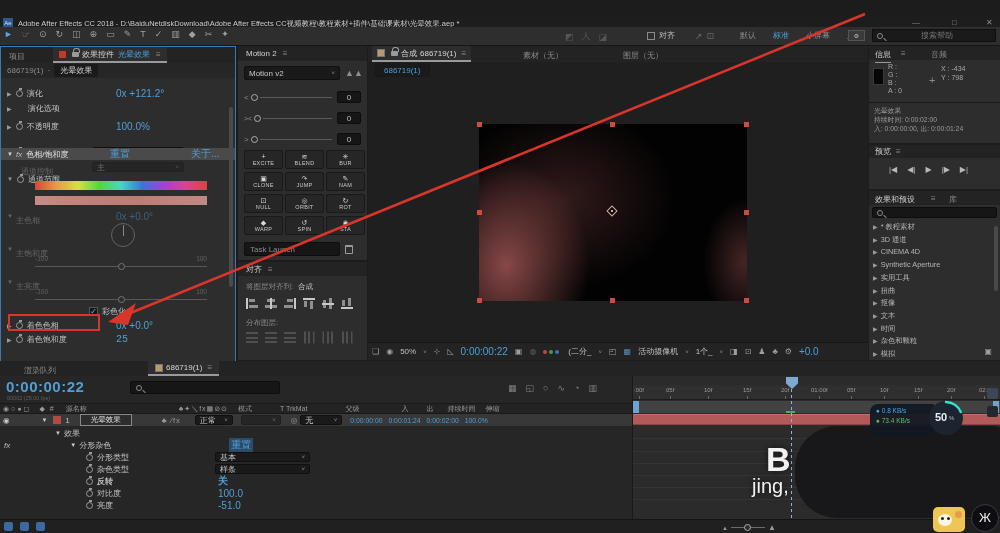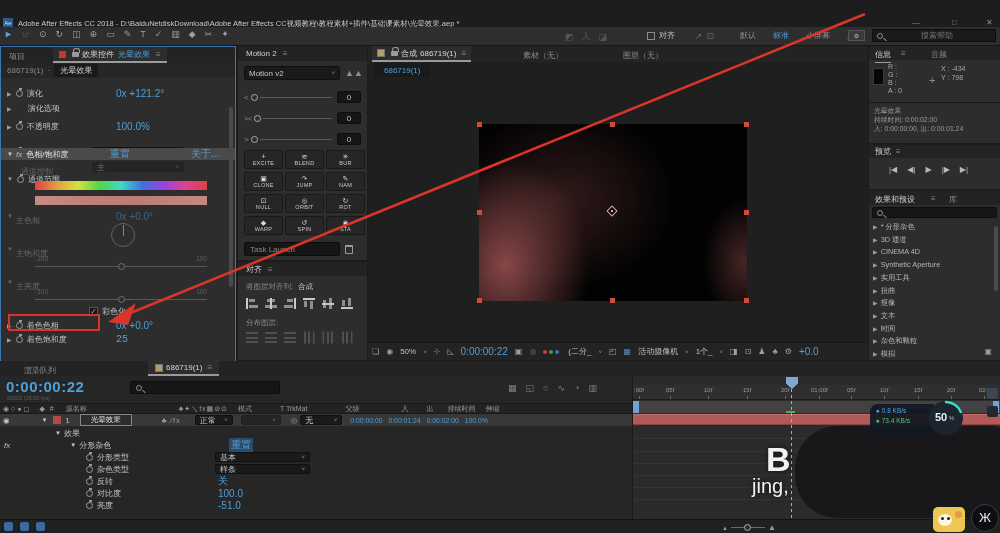--- a/index.html
+++ b/index.html
@@ -450,21 +450,21 @@
   <div class="a panel" style="left:869px;top:191px;width:131px;height:169px;">
     <div class="a phead" style="left:0;top:0;width:131px;height:14px;">
       <span class="a txt" style="left:6px;top:3px;color:#d5d5d5;border-bottom:1px solid #9a9a9a;padding-bottom:2px;">效果和预设</span>
       <span class="a ham" style="left:62px;top:3px;">≡</span>
       <span class="a txt dim" style="left:80px;top:3px;">库</span>
     </div>
     <div class="a well row" style="left:3px;top:16px;width:125px;height:11px;padding:0 4px;">
       <span class="mag"></span>
     </div>
     <div class="a" style="left:4px;top:30px;font-size:7.3px;line-height:11.7px;color:#b5b5b5;white-space:nowrap;">
-      <div><span class="tri">▶</span><span>* 分形杂色</span></div>
+      <div><span class="tri">▶</span><span>* 教程素材</span></div>
       <div><span class="tri">▶</span><span>3D 通道</span></div>
       <div><span class="tri">▶</span><span>CINEMA 4D</span></div>
       <div><span class="tri">▶</span><span>Synthetic Aperture</span></div>
       <div><span class="tri">▶</span><span>实用工具</span></div>
       <div><span class="tri">▶</span><span>扭曲</span></div>
       <div><span class="tri">▶</span><span>抠像</span></div>
       <div><span class="tri">▶</span><span>文本</span></div>
       <div><span class="tri">▶</span><span>时间</span></div>
       <div><span class="tri">▶</span><span>杂色和颗粒</span></div>
       <div><span class="tri">▶</span><span>模拟</span></div>
@@ -558,21 +558,21 @@
         </div>
     </div>
     <div class="a row" style="left:85px;top:102px;height:12px;">
       <span class="sw"></span>
       <span class="txt">杂色类型</span>
       <div class="dd" style="position:absolute;left:130px;width:95px;height:10px;">
           <span>样条</span>
           <span class="caret">˅</span>
         </div>
     </div>
-    <div class="a row" style="left:85px;top:114px;height:12px;">
+    <div class="a row" style="left:85px;top:114px;height:12px;font-weight:bold;">
       <span class="sw"></span>
       <span class="txt">反转</span>
       <span class="val" style="position:absolute;left:133px;">关</span>
     </div>
     <div class="a row" style="left:85px;top:126px;height:12px;">
       <span class="sw"></span>
       <span class="txt">对比度</span>
       <span class="val" style="position:absolute;left:133px;">100.0</span>
     </div>
     <div class="a row" style="left:85px;top:138px;height:12px;">

